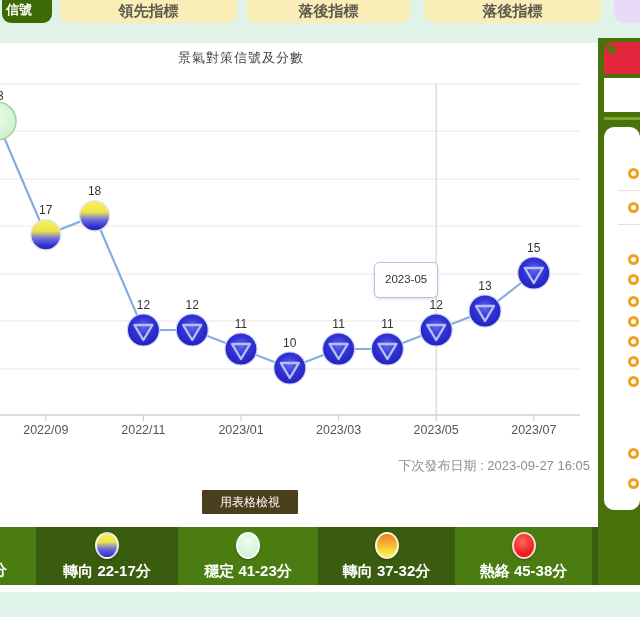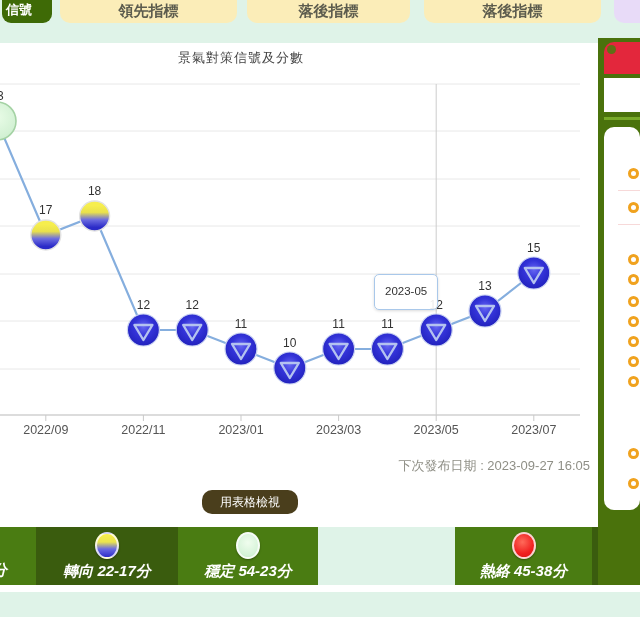--- a/index.html
+++ b/index.html
@@ -16,32 +16,32 @@
   .tab.cream  { background:#fbedb8; border-radius:0 0 10px 10px; color:#5c5c4e;
                 font-weight:bold; font-size:15px; text-align:center; padding-top:2px; z-index:30; }
   .tab.purple { background:#e8dbf8; border-radius:0 0 0 10px; z-index:30; }
   
   .chart-card { position:absolute; left:0; top:43px; width:598px; height:484px;
                 background:#ffffff; z-index:5; }
   .chart-title { position:absolute; left:178px; top:49px; font-size:13px; color:#444;
                  z-index:8; letter-spacing:1px; }
   svg.plot { position:absolute; left:0; top:43px; z-index:6; }
   svg.plot text { font-family:"Liberation Sans","DejaVu Sans",sans-serif; }
-  .tooltip { position:absolute; left:374px; top:274px; z-index:12;
+  .tooltip { position:absolute; left:374px; top:262px; z-index:12;
              background:rgba(255,255,255,0.9); border:1px solid #a9c8ea; border-radius:5px;
              padding:7px 10px; font-size:11.5px; color:#333; line-height:1.7;
              box-shadow:0 1px 3px rgba(0,0,0,0.15); white-space:nowrap;text-align:center; }
   .next-release { position:absolute; top:457px; right:50px; font-size:13px; color:#8f8f86;
                   z-index:8; }
   .table-btn { position:absolute; left:202px; top:490px; width:96px; height:24px; z-index:8;
-               background:#4a3e1c; border:none; border-radius:10px; color:#fff; font-size:12px;
+               background:#4a3e1c; border:none; border-radius:1px; color:#fff; font-size:12px;
                font-family:inherit; cursor:pointer; }
   
   .legend-bar { position:absolute; left:0; top:527px; width:640px; height:58px; z-index:10; }
-  .legend-cell { position:absolute; top:0; height:58px; overflow:hidden;font-style:italic; }
+  .legend-cell { position:absolute; top:0; height:58px; overflow:hidden; }
   .legend-cell.dark   { background:#3a5c0e; }
   .legend-cell.bright { background:#4a7c12; }
   .legend-label { position:absolute; left:0; right:0; top:35px; text-align:center;
                   color:#fff; font-weight:bold; font-size:15px; }
   .legend-label.clip { left:-8px; right:auto; top:34px; }
   .ball { position:absolute; left:50%; top:5px; width:24px; height:27px; margin-left:-12px;
           border-radius:50%; border:2px solid rgba(255,255,255,0.8);
           box-shadow:0 1px 2px rgba(0,0,0,0.35); }
   .ball-yellow-blue  { background:linear-gradient(180deg,#f7ef4d 0%,#eae44e 35%,#6a6ae2 65%,#2d2dc9 100%); }
   .ball-pale-green   { background:radial-gradient(circle at 50% 38%,#f0fdee 0%,#d5f3d8 70%,#c6e8ca 100%); }
@@ -186,21 +186,25 @@
 <div class="legend-bar" id="legend">
     <div class="legend-cell bright" style="left: 0px; width: 36px;">
       <div class="legend-label clip">分</div>
     </div>
     <div class="legend-cell dark" style="left: 36px; width: 142px;">
       <div class="ball ball-yellow-blue"></div>
       <div class="legend-label">轉向 22-17分</div>
     </div>
     <div class="legend-cell bright" style="left: 178px; width: 140px;">
       <div class="ball ball-pale-green"></div>
-      <div class="legend-label">穩定 54-23分</div>
+      <div class="legend-label">穩定 41-23分</div>
+    </div>
+    <div class="legend-cell dark" style="left: 318px; width: 137px;">
+      <div class="ball ball-orange-yellow"></div>
+      <div class="legend-label">轉向 37-32分</div>
     </div>
     <div class="legend-cell bright" style="left: 455px; width: 137px; padding-left: 8px;">
       <div class="ball ball-red"></div>
       <div class="legend-label">熱絡 45-38分</div>
     </div>
     <div class="legend-cell dark" style="left: 592px; width: 48px;">
       <div class="legend-label"></div>
     </div>
   </div>
 

